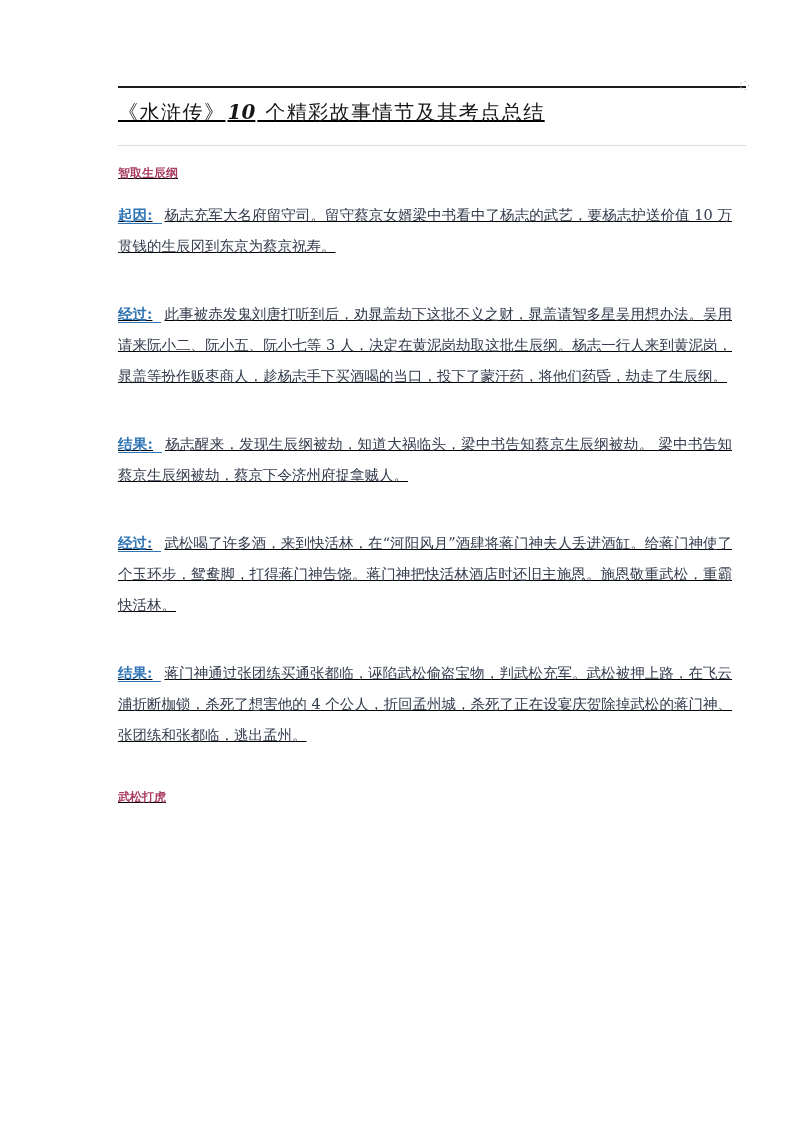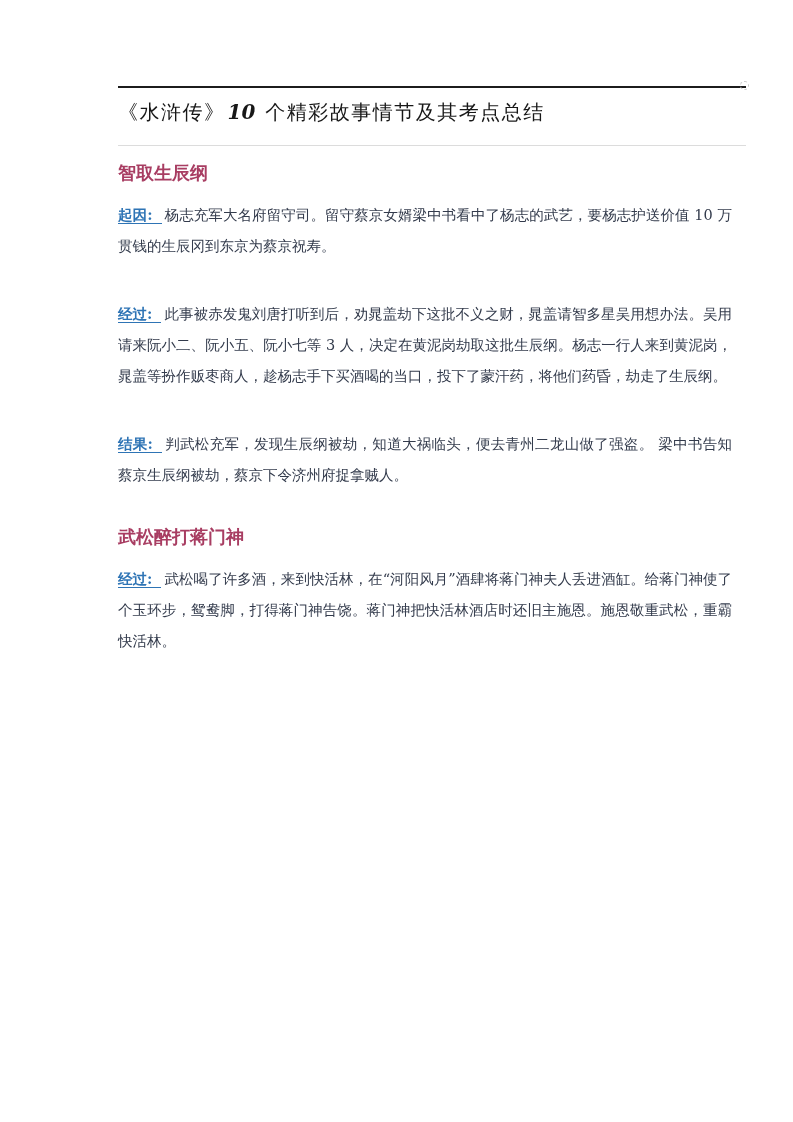--- a/index.html
+++ b/index.html
@@ -6,20 +6,21 @@
   html, body { margin: 0; padding: 0; background: #ffffff; }
   .page {
     width: 793px;
     height: 1122px;
     background: #ffffff;
     font-family: "DejaVu Serif", "Liberation Serif", serif;
     overflow: hidden;
   }
   .content {
     padding: 0 47px 0 118px;
+    text-decoration: underline;
   }
   .top-rule {
     margin-top: 86px;
     border-top: 2px solid #1c1c1c;
     position: relative;
     height: 0;
   }
   .anchor-dot {
     position: absolute;
     right: -3px;
@@ -44,21 +45,21 @@
     letter-spacing: 0;
     padding: 0 2px;
   }
   .title-rule {
     margin-top: 16px;
     border-top: 1px solid #dcdcdc;
     height: 0;
   }
   section { margin: 0; }
   .section-heading {
-    font-size: 18px;
+    font-size: 12px;
     line-height: 20px;
     font-weight: bold;
     color: #a83d62;
     margin: 28px 0 16px 0;
   }
   .content section:first-of-type .section-heading {
     margin-top: 17px;
   }
   .para {
     font-size: 14.5px;
@@ -86,25 +87,26 @@
     </div>
 
     <h1 class="doc-title"><span>《水浒传》</span><span class="title-number">10</span><span> 个精彩故事情节及其考点总结</span></h1>
 
     <div class="title-rule"></div>
 
     <section>
       <h2 class="section-heading">智取生辰纲</h2>
       <p class="para"><span class="para-label">起因:</span><span>杨志充军大名府留守司。留守蔡京女婿梁中书看中了杨志的武艺，要杨志护送价值 10 万贯钱的生辰冈到东京为蔡京祝寿。</span></p>
       <p class="para"><span class="para-label">经过:</span><span>此事被赤发鬼刘唐打听到后，劝晁盖劫下这批不义之财，晁盖请智多星吴用想办法。吴用请来阮小二、阮小五、阮小七等 3 人，决定在黄泥岗劫取这批生辰纲。杨志一行人来到黄泥岗，晁盖等扮作贩枣商人，趁杨志手下买酒喝的当口，投下了蒙汗药，将他们药昏，劫走了生辰纲。</span></p>
-      <p class="para"><span class="para-label">结果:</span><span>判武松充军，发现生辰纲被劫，知道大祸临头，便去青州二龙山做了强盗。 梁中书告知蔡京生辰纲被劫，蔡京下令济州府捉拿贼人。</span></p>
+      <p class="para"><span class="para-label">结果:</span><span>杨志醒来，发现生辰纲被劫，知道大祸临头，梁中书告知蔡京生辰纲被劫。 梁中书告知蔡京生辰纲被劫，蔡京下令济州府捉拿贼人。</span></p>
     </section>
 
     <section>
-      <h2 class="section-heading">武松醉打蒋门神</h2>
       <p class="para"><span class="para-label">经过:</span><span>武松喝了许多酒，来到快活林，在“河阳风月”酒肆将蒋门神夫人丢进酒缸。给蒋门神使了个玉环步，鸳鸯脚，打得蒋门神告饶。蒋门神把快活林酒店时还旧主施恩。施恩敬重武松，重霸快活林。</span></p>
+      <p class="para"><span class="para-label">结果:</span><span>蒋门神通过张团练买通张都临，诬陷武松偷盗宝物，判武松充军。武松被押上路，在飞云浦折断枷锁，杀死了想害他的 4 个公人，折回孟州城，杀死了正在设宴庆贺除掉武松的蒋门神、张团练和张都临，逃出孟州。</span></p>
     </section>
 
     <section>
+      <h2 class="section-heading">武松打虎</h2>
     </section>
 
   </div>
 </div>
 
 </body></html>

